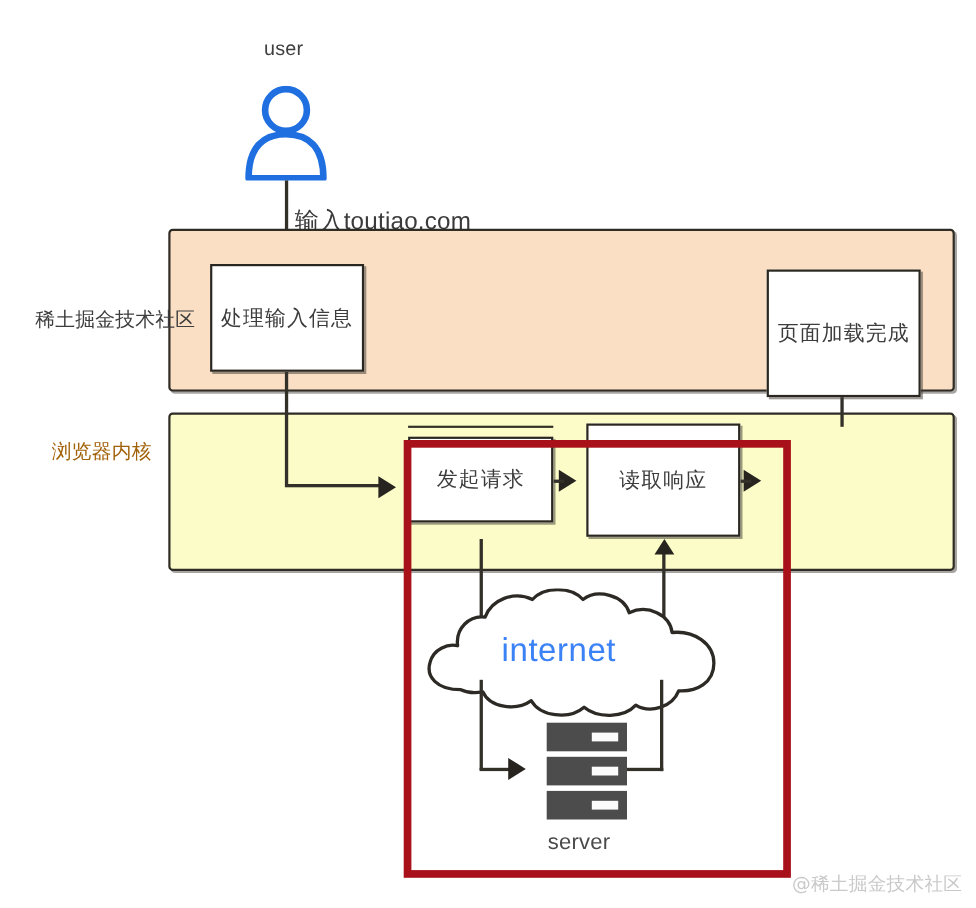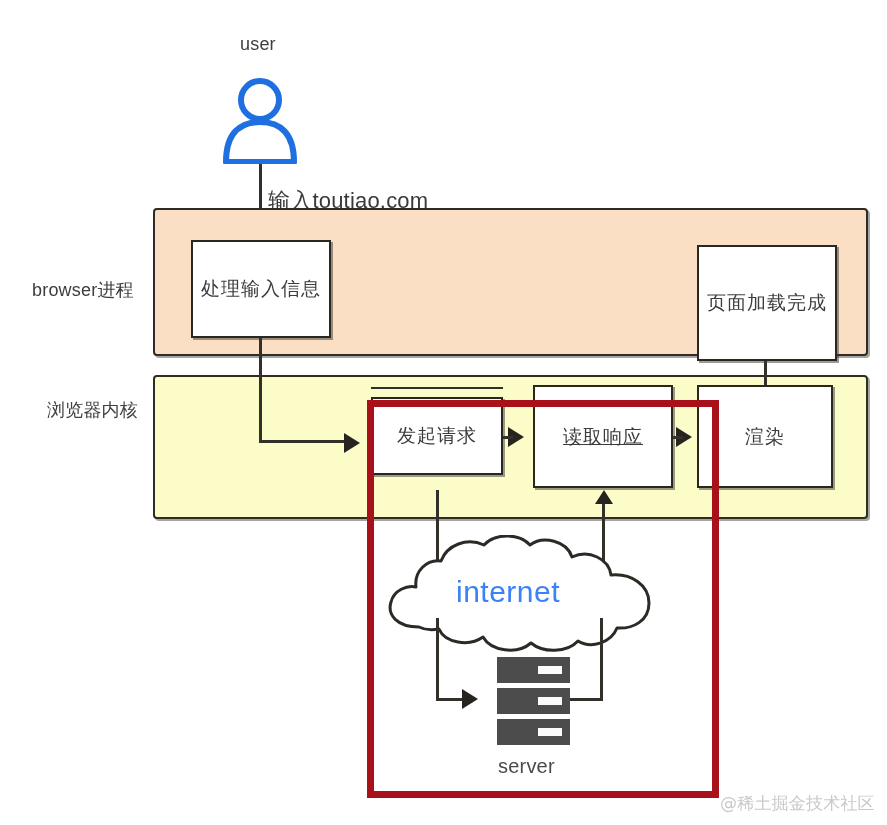--- a/index.html
+++ b/index.html
@@ -20,21 +20,21 @@
   .lbl{
     position:absolute;
     color:#3a3a3a;
     white-space:nowrap;
     font-size:17px;
     letter-spacing:.2px;
   }
   #user-label{left:240px;top:34px;font-size:18px;color:#3f3f3f;text-align:right;}
   #input-url-label{left:268px;top:186px;font-size:22px;color:#3a3a3a;}
   #row-label-browser{left:32px;top:278px;font-size:18px;color:#3d3d3d;}
-  #row-label-kernel{left:47px;top:398px;font-size:18px;color:#404040;}
+  #row-label-kernel{left:47px;top:398px;font-size:18px;color:#a16207;}
   #server-label{left:498px;top:755px;font-size:20px;color:#4a4a4a;}
   #internet-label{
     left:456px;top:575px;font-size:30px;color:#3b82f6;
     letter-spacing:.5px;
   }
   #watermark{
     left:720px;top:792px;font-size:17px;color:#c9c9c9;
     font-family:"DejaVu Sans",sans-serif;
   }
 
@@ -65,21 +65,21 @@
     align-items:center;
     justify-content:center;
     color:#3c3c3c;
     font-size:19px;
     letter-spacing:1px;
     box-shadow:2px 2px 0 rgba(60,55,48,.5);
   }
   #box-handle-input{left:191px;top:240px;width:140px;height:98px;}
   #box-page-loaded{left:697px;top:245px;width:140px;height:116px;text-align:right;}
   #box-send-request{left:371px;top:397px;width:132px;height:78px;}
-  #box-read-response{left:533px;top:385px;width:140px;height:103px;text-decoration:underline;}
+  #box-read-response{left:533px;top:385px;width:140px;height:103px;}
   #box-render{left:697px;top:385px;width:136px;height:103px;}
 
   
   .ln{position:absolute;background:#33302a;}
   .lnv{width:3px;}
   .lnh{height:3px;}
 
   
   .ah{position:absolute;width:0;height:0;}
   .ah-down{border-left:9px solid transparent;border-right:9px solid transparent;border-top:14px solid #272420;}
@@ -129,21 +129,21 @@
     <path d="M8 84 C8 55 22 44 42 44 C62 44 76 55 76 84 Z" fill="none" stroke="#1f6fe0" stroke-width="6" stroke-linejoin="round"></path>
   </svg>
 
   <div class="ln lnv" style="left:259px;top:164px;height:78px;"></div>
   <div class="ah ah-down" style="left:252px;top:228px;"></div>
   <div class="lbl" id="input-url-label">输入toutiao.com</div>
 
   <div class="band" id="band-browser"></div>
   <div class="band" id="band-kernel"></div>
 
-  <div class="lbl" id="row-label-browser">browser进程</div>
+  <div class="lbl" id="row-label-browser">稀土掘金技术社区</div>
   <div class="lbl" id="row-label-kernel">浏览器内核</div>
 
   <div class="ln lnv" style="left:259px;top:338px;height:102px;"></div>
   <div class="ln lnh" style="left:259px;top:440px;width:90px;"></div>
   <div class="ah ah-right" style="left:344px;top:433px;"></div>
 
   <div class="ln lnh" style="left:371px;top:387px;width:132px;height:2px;"></div>
 
   <div class="ah ah-right" style="left:508px;top:427px;"></div>
   <div class="ln lnh" style="left:503px;top:436px;width:10px;"></div>
@@ -158,23 +158,20 @@
     <span>处理输入信息</span>
   </div>
   <div class="pbox" id="box-page-loaded">
     <span>页面加载完成</span>
   </div>
   <div class="pbox" id="box-send-request">
     <span>发起请求</span>
   </div>
   <div class="pbox" id="box-read-response">
     <span>读取响应</span>
-  </div>
-  <div class="pbox" id="box-render">
-    <span>渲染</span>
   </div>
 
   <div class="ln lnv" style="left:436px;top:490px;height:80px;"></div>
 
   <div class="ln lnv" style="left:602px;top:500px;height:72px;"></div>
   <div class="ah ah-up" style="left:595px;top:490px;"></div>
 
   <svg class="abs" id="cloud" viewBox="0 0 280 118">
     <path d="M36 92
              C14 92 4 80 8 67

